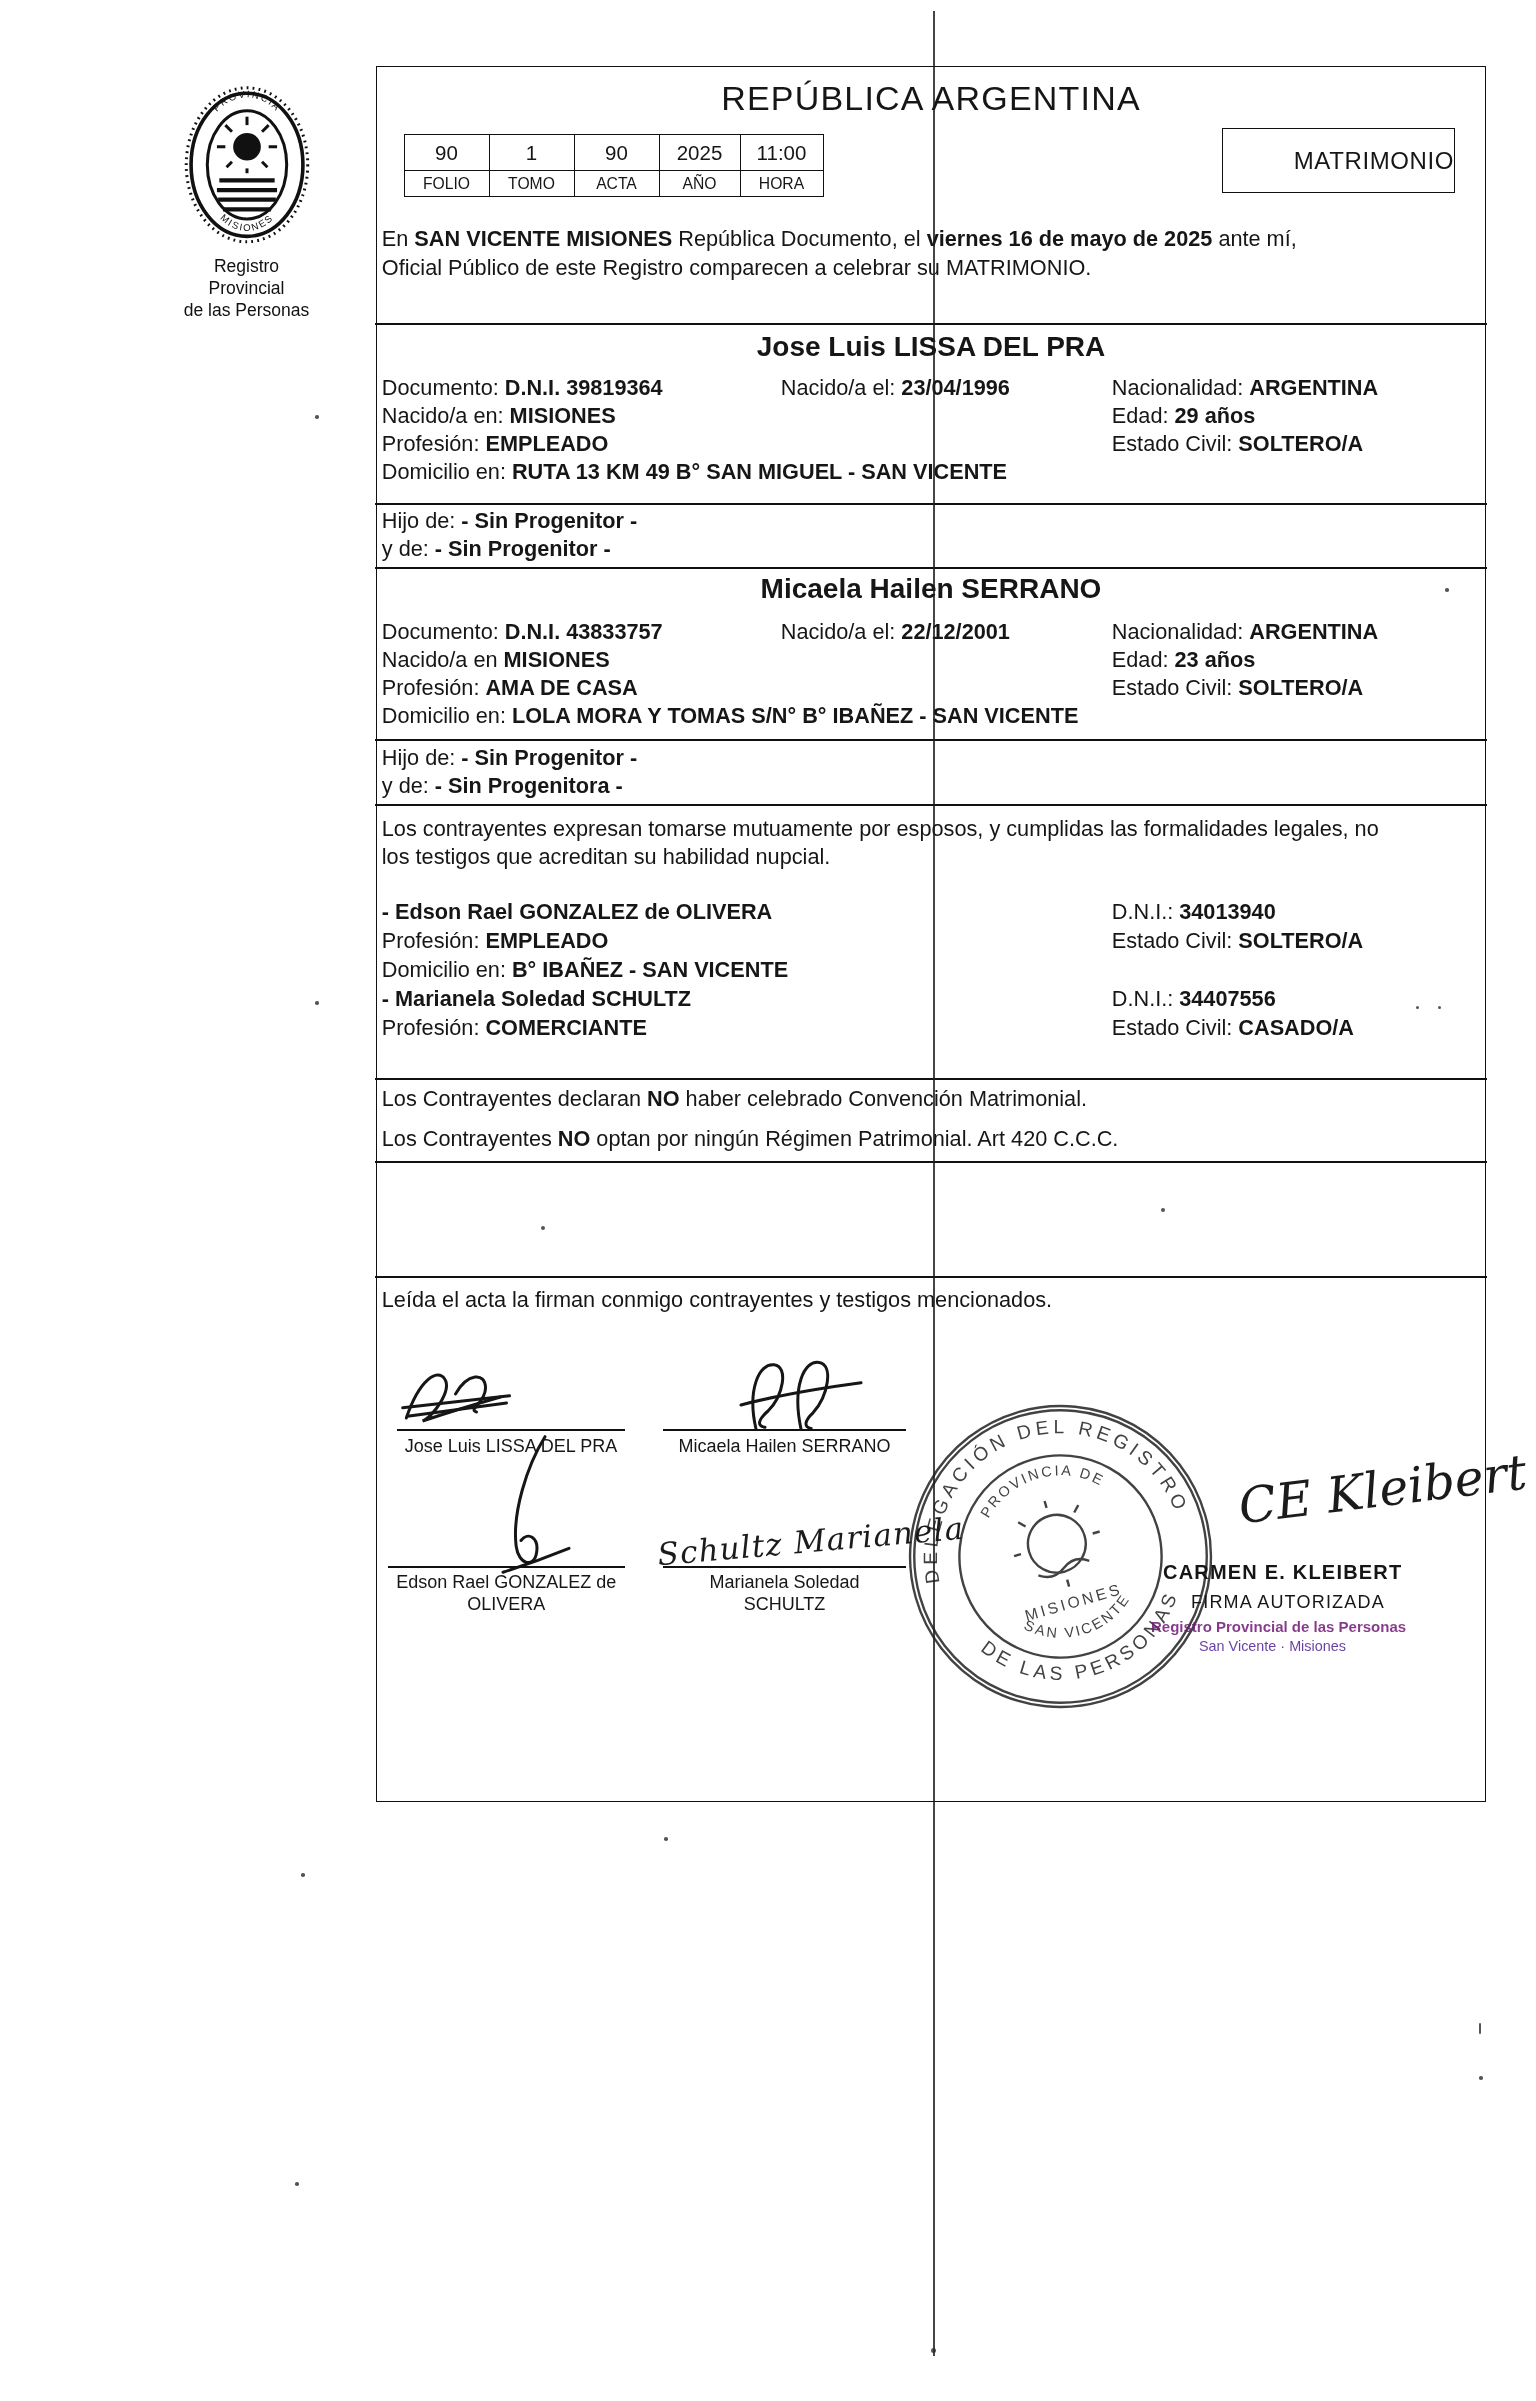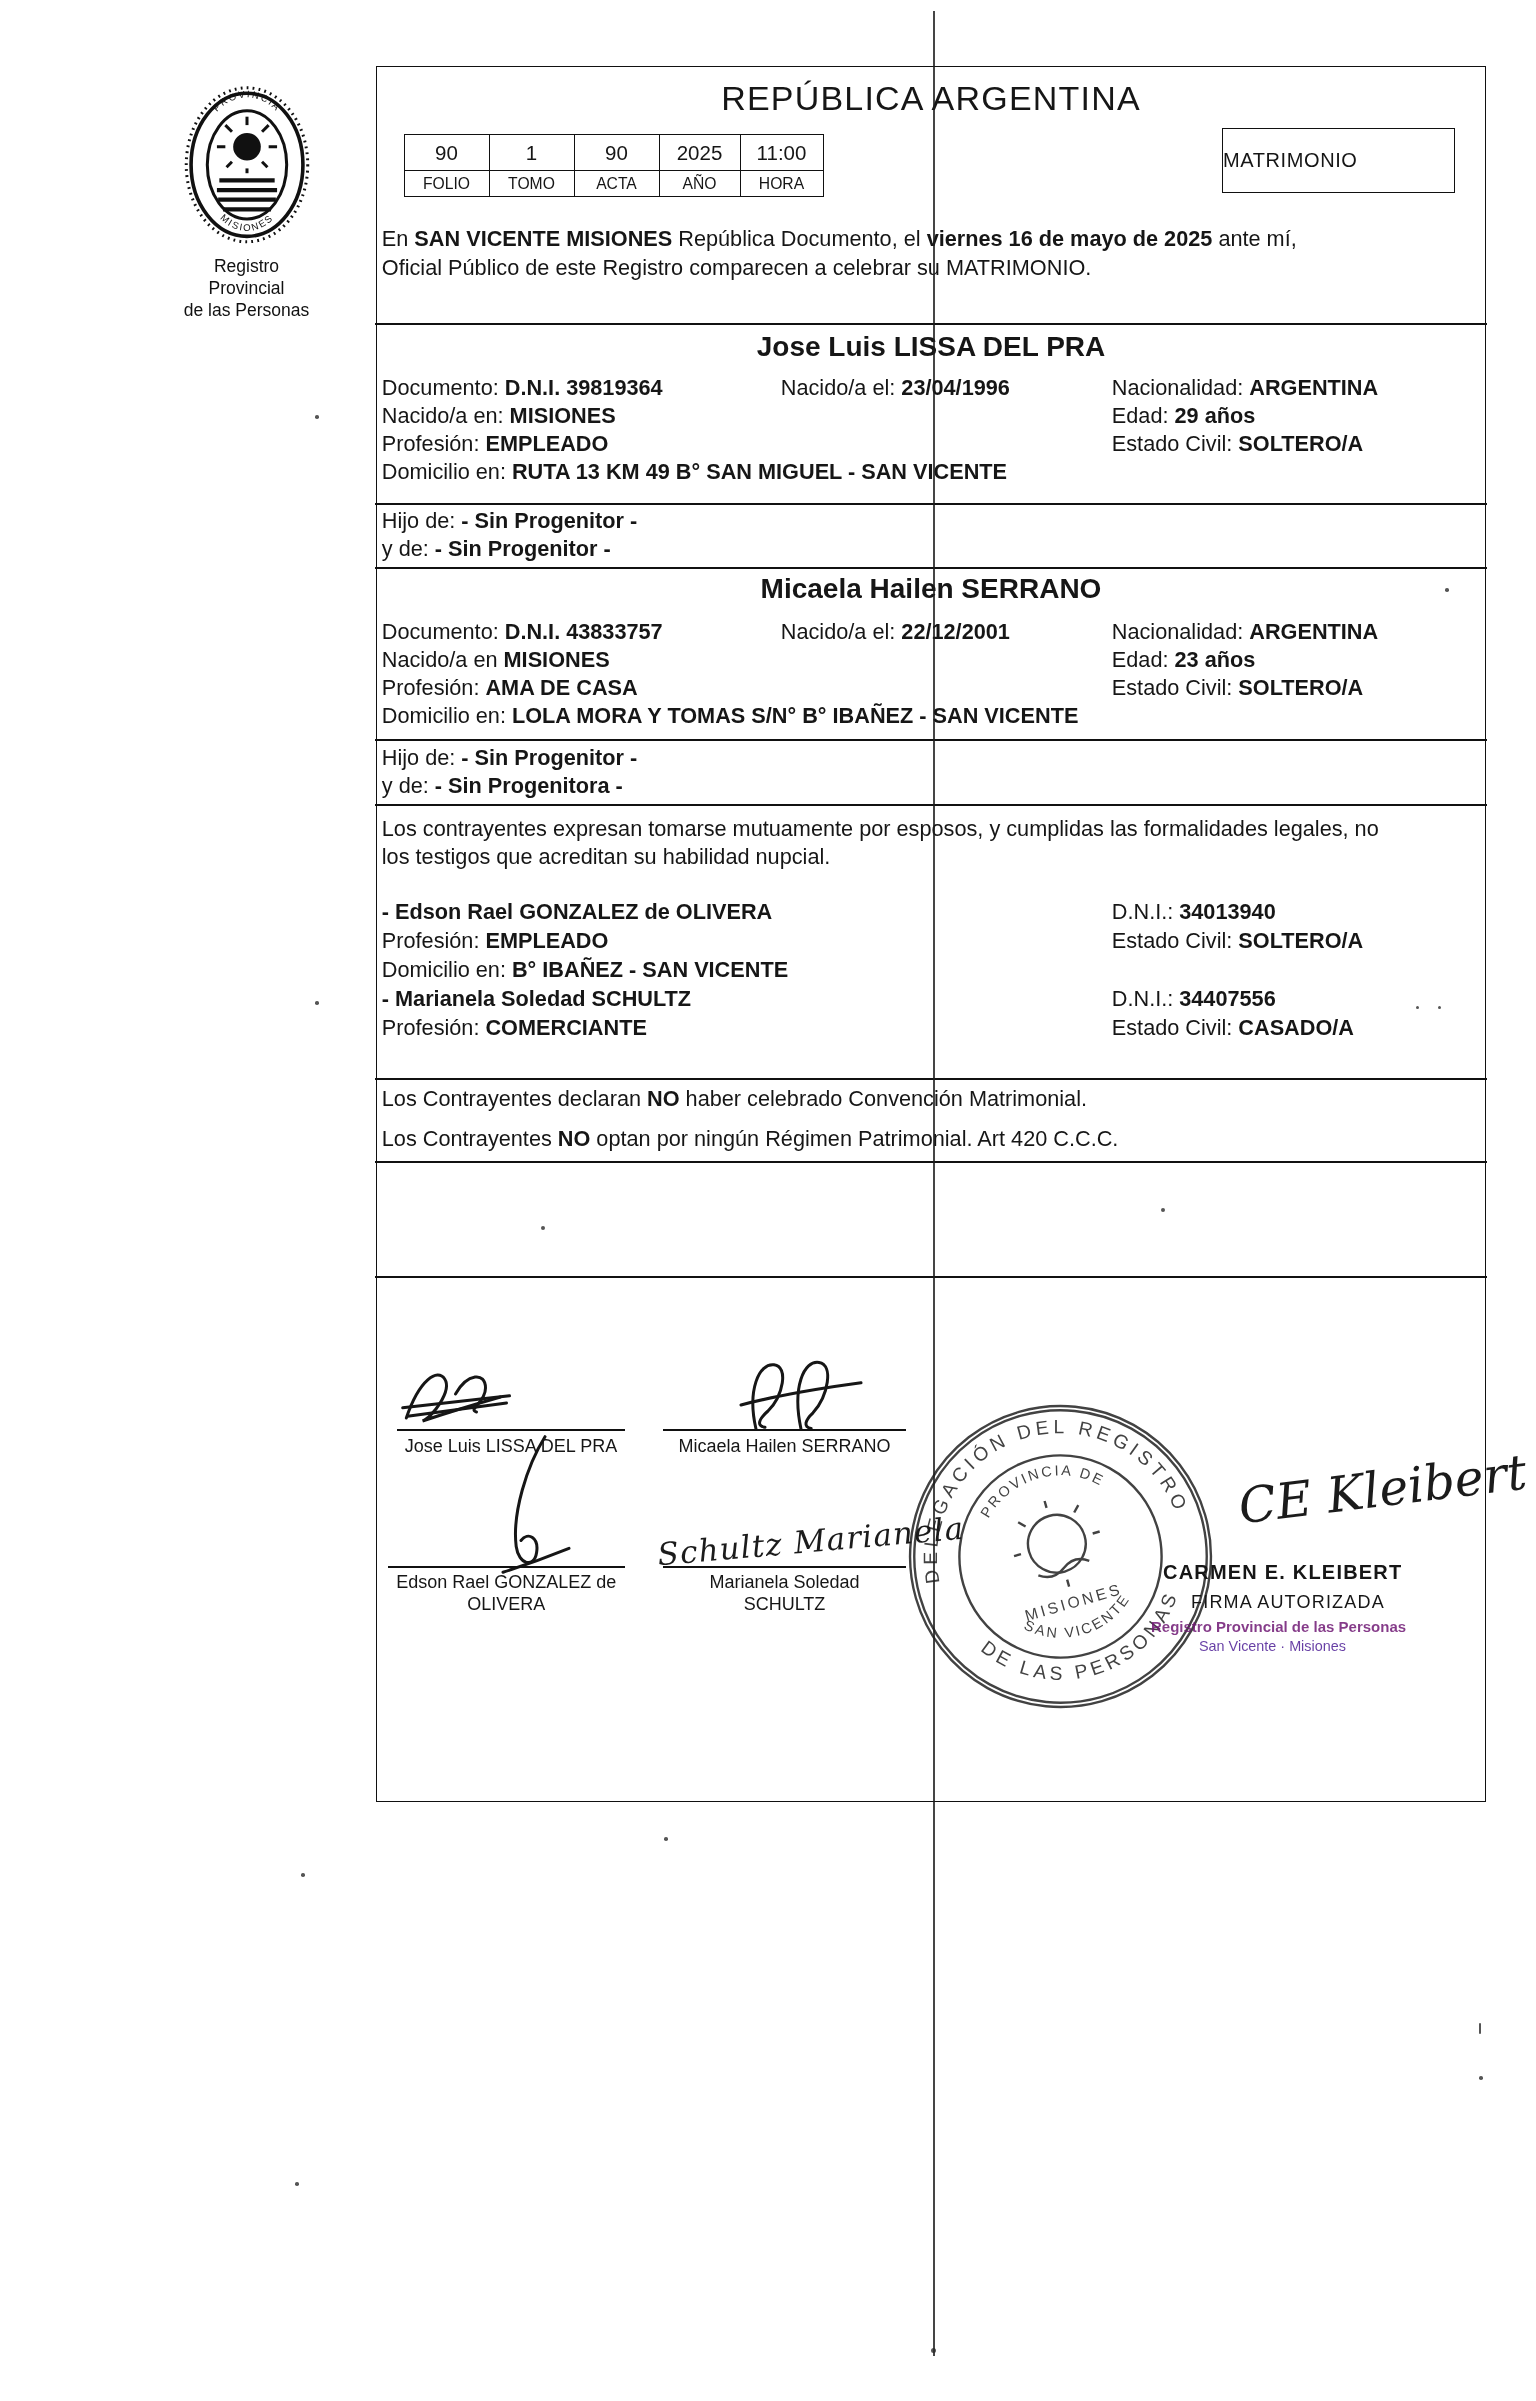--- a/index.html
+++ b/index.html
@@ -19,21 +19,21 @@
   .hline{position:absolute;left:-1.8px;right:-1.8px;height:1.8px;background:#111}
   .doc-title{position:absolute;top:12px;left:0;width:100%;text-align:center;font-size:34px;letter-spacing:1.2px}
   
   .folio{position:absolute;left:26.5px;top:67px;display:flex}
   .ft-col{border:1.2px solid #111;text-align:center}
   .ft-col + .ft-col{border-left:none}
   .ft-val{font-size:20.5px;line-height:35px;height:35px;border-bottom:1.2px solid #111}
   .ft-lab{font-size:15.7px;line-height:25px;height:25px}
   
   .act-box{position:absolute;left:845px;top:61px;width:231px;height:63px;border:1.8px solid #111;
-    display:flex;align-items:center;justify-content:flex-start;font-size:20px;letter-spacing:0.6px}
+    display:flex;align-items:center;justify-content:flex-end;font-size:24px;letter-spacing:0.6px}
   .intro{position:absolute;left:4.8px;top:157px;width:1098px;font-size:21.7px;line-height:29px}
   .person-name{position:absolute;left:0;width:100%;text-align:center;font-size:28px;font-weight:700}
   .pgrid{position:absolute;left:4.8px;width:1098px;display:grid;grid-template-columns:399px 331px 1fr;font-size:21.7px;line-height:28px}
   .c1{grid-column:1}.c2{grid-column:2}.c3{grid-column:3}.sp3{grid-column:1/4}
   .wgrid{position:absolute;left:4.8px;width:1098px;display:grid;grid-template-columns:730px 1fr;font-size:21.7px;line-height:29px}
   .wc1{grid-column:1}.wc2{grid-column:2}
   .lbl{margin-right:6px}
   .val{font-weight:700}
   .hijo{position:absolute;left:4.8px;font-size:21.7px;line-height:28px}
   .decl{position:absolute;left:4.8px;width:1098px;font-size:21.7px;line-height:28px}
@@ -190,20 +190,21 @@
       <div class="wc1"><span class="lbl">Domicilio en:</span><span class="val">B° IBAÑEZ - SAN VICENTE</span></div>
       <div class="wc1 val">- Marianela Soledad SCHULTZ</div>
       <div class="wc2"><span class="lbl">D.N.I.:</span><span class="val">34407556</span></div>
       <div class="wc1"><span class="lbl">Profesión:</span><span class="val">COMERCIANTE</span></div>
       <div class="wc2"><span class="lbl">Estado Civil:</span><span class="val">CASADO/A</span></div>
     </div>
 
     <div class="conv" style="top:1019px"><span>Los Contrayentes declaran </span><span style="font-weight: 700;">NO</span><span> haber celebrado Convención Matrimonial.</span></div>
     <div class="conv" style="top:1059px"><span>Los Contrayentes </span><span style="font-weight: 700;">NO</span><span> optan por ningún Régimen Patrimonial. Art 420 C.C.C.</span></div>
 
+    <div class="closing">Leída el acta la firman conmigo contrayentes y testigos mencionados.</div>
 
     <svg class="sig-svg" style="left:18px;top:1294px" width="241" height="72" viewBox="0 0 400 120">
       <path d="M 18 95 C 40 30 70 12 82 30 C 95 50 60 95 45 100 C 90 85 140 70 175 60"></path>
       <path d="M 100 55 C 120 20 150 18 150 45 C 150 70 120 80 135 85"></path>
       <path d="M 12 78 L 190 58"></path>
         <path d="M 20 92 L 185 70"></path>
     </svg>
     <svg class="sig-svg" style="left:355px;top:1287px" width="138" height="84" viewBox="0 0 230 140">
       <path d="M 40 125 C 25 60 45 15 70 18 C 95 21 85 70 60 95 C 45 108 40 120 55 122"></path>
       <path d="M 115 125 C 100 55 120 10 145 14 C 170 18 160 70 135 98 C 122 110 118 122 132 124"></path>

